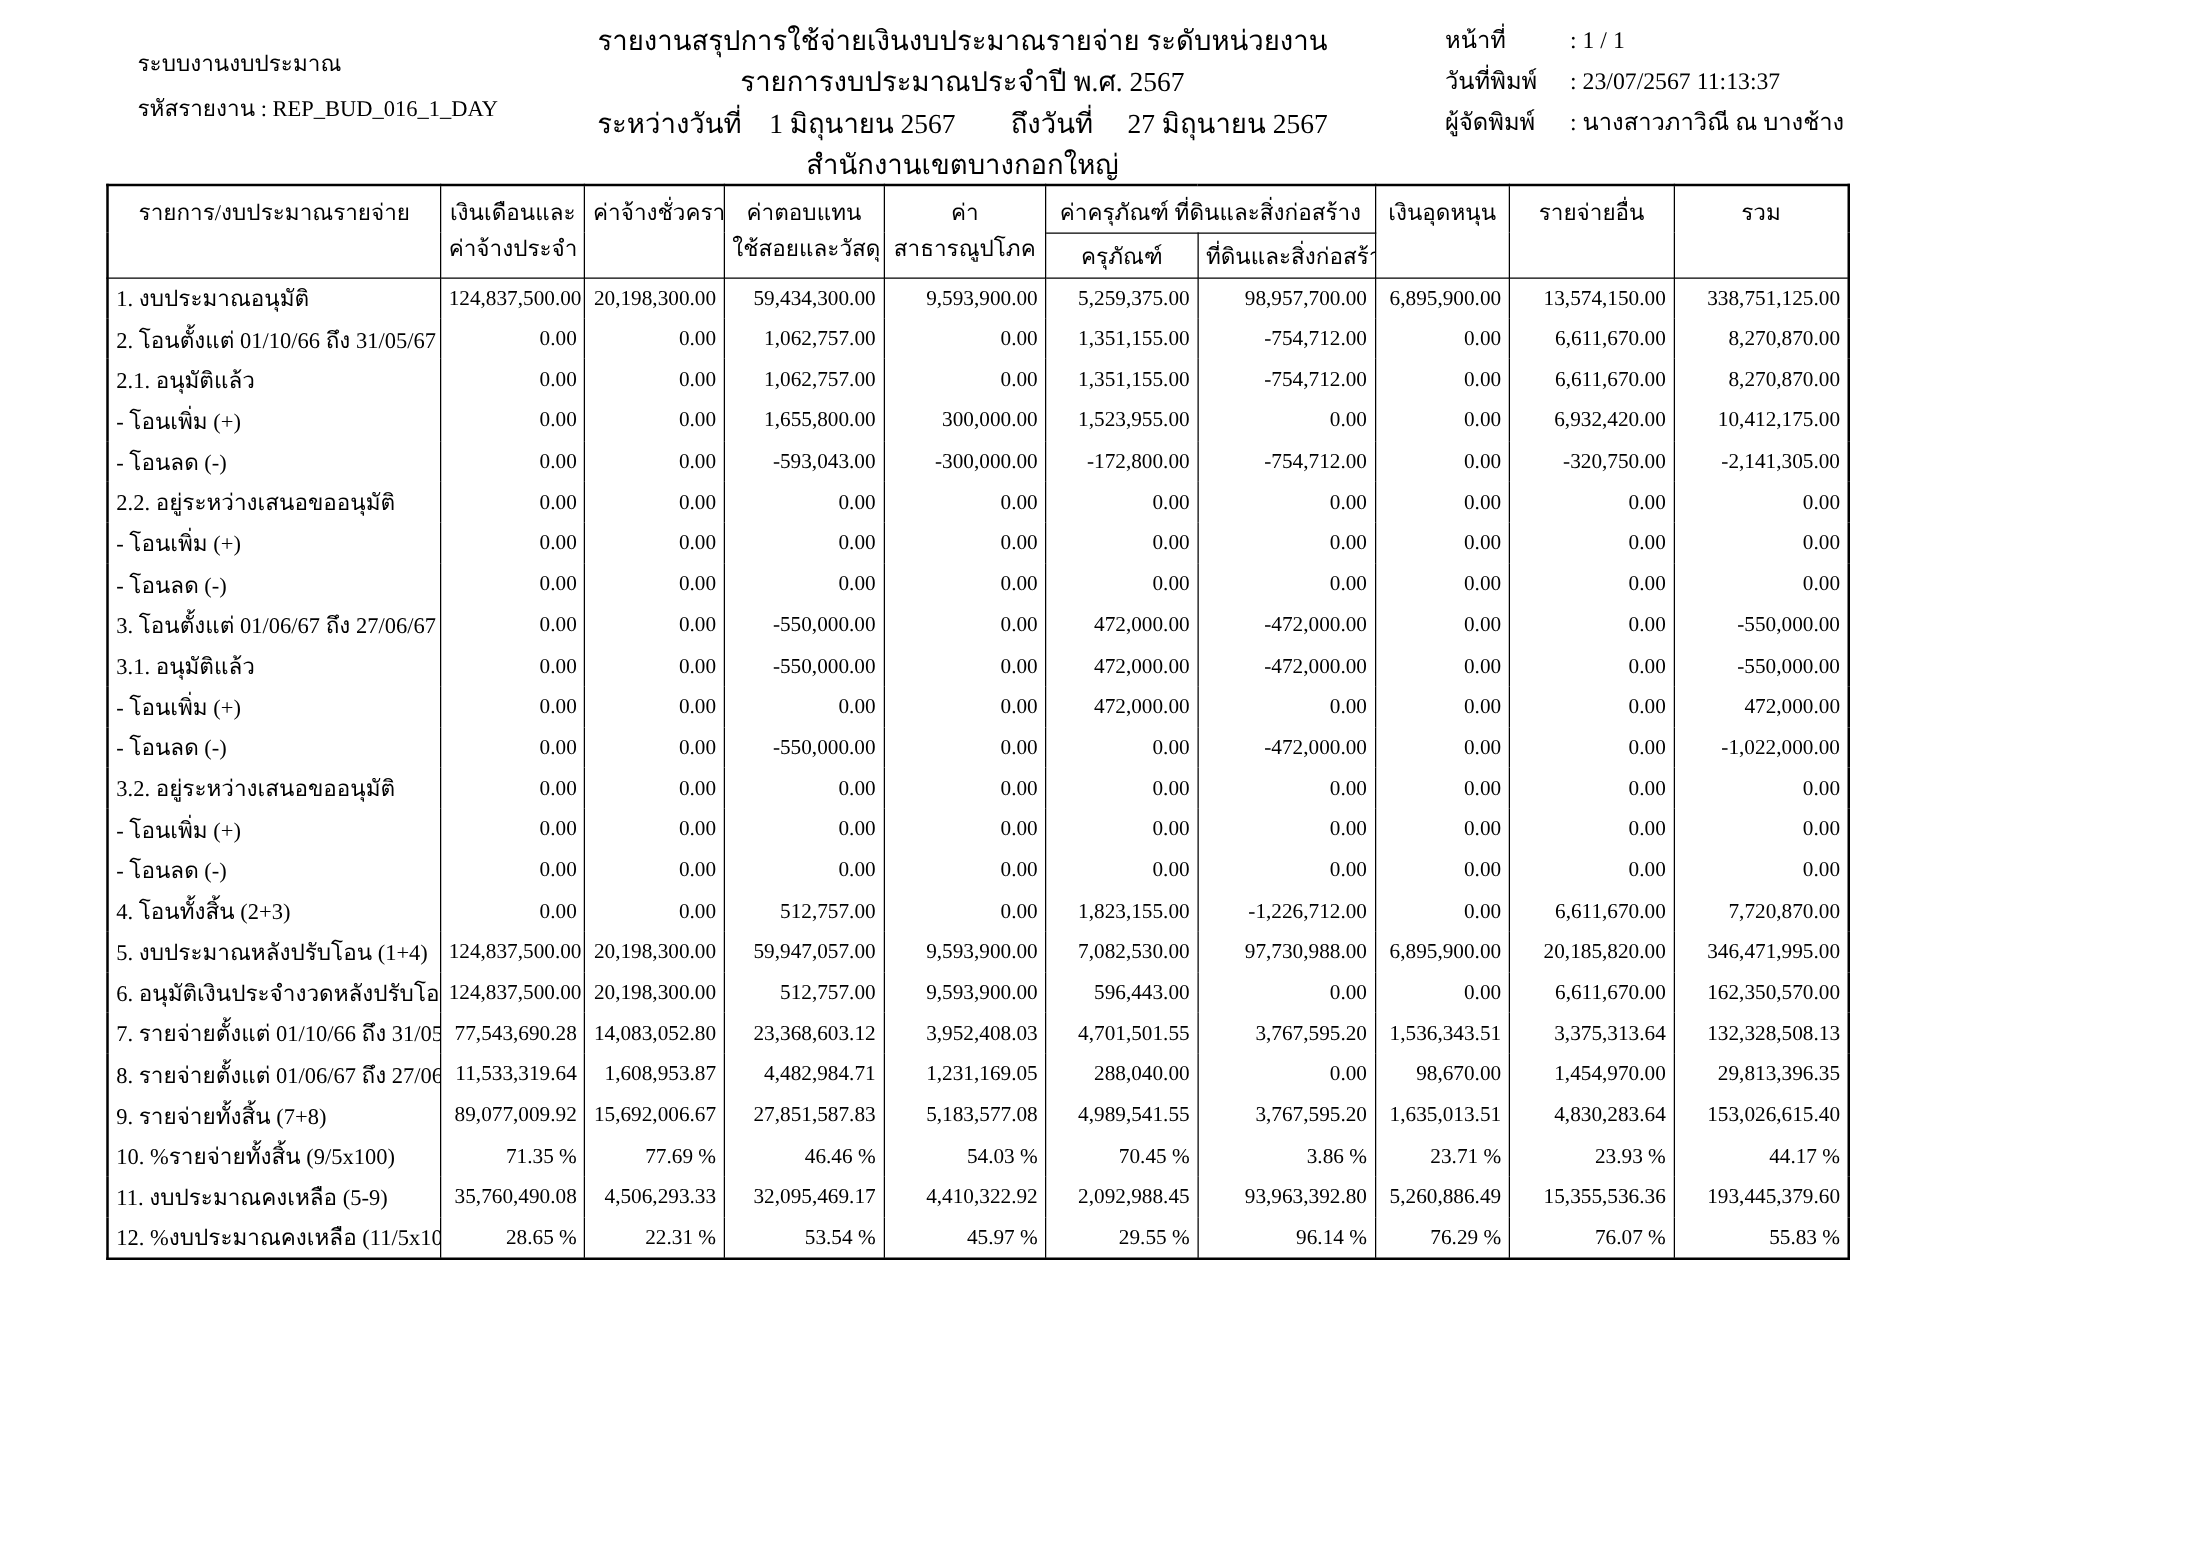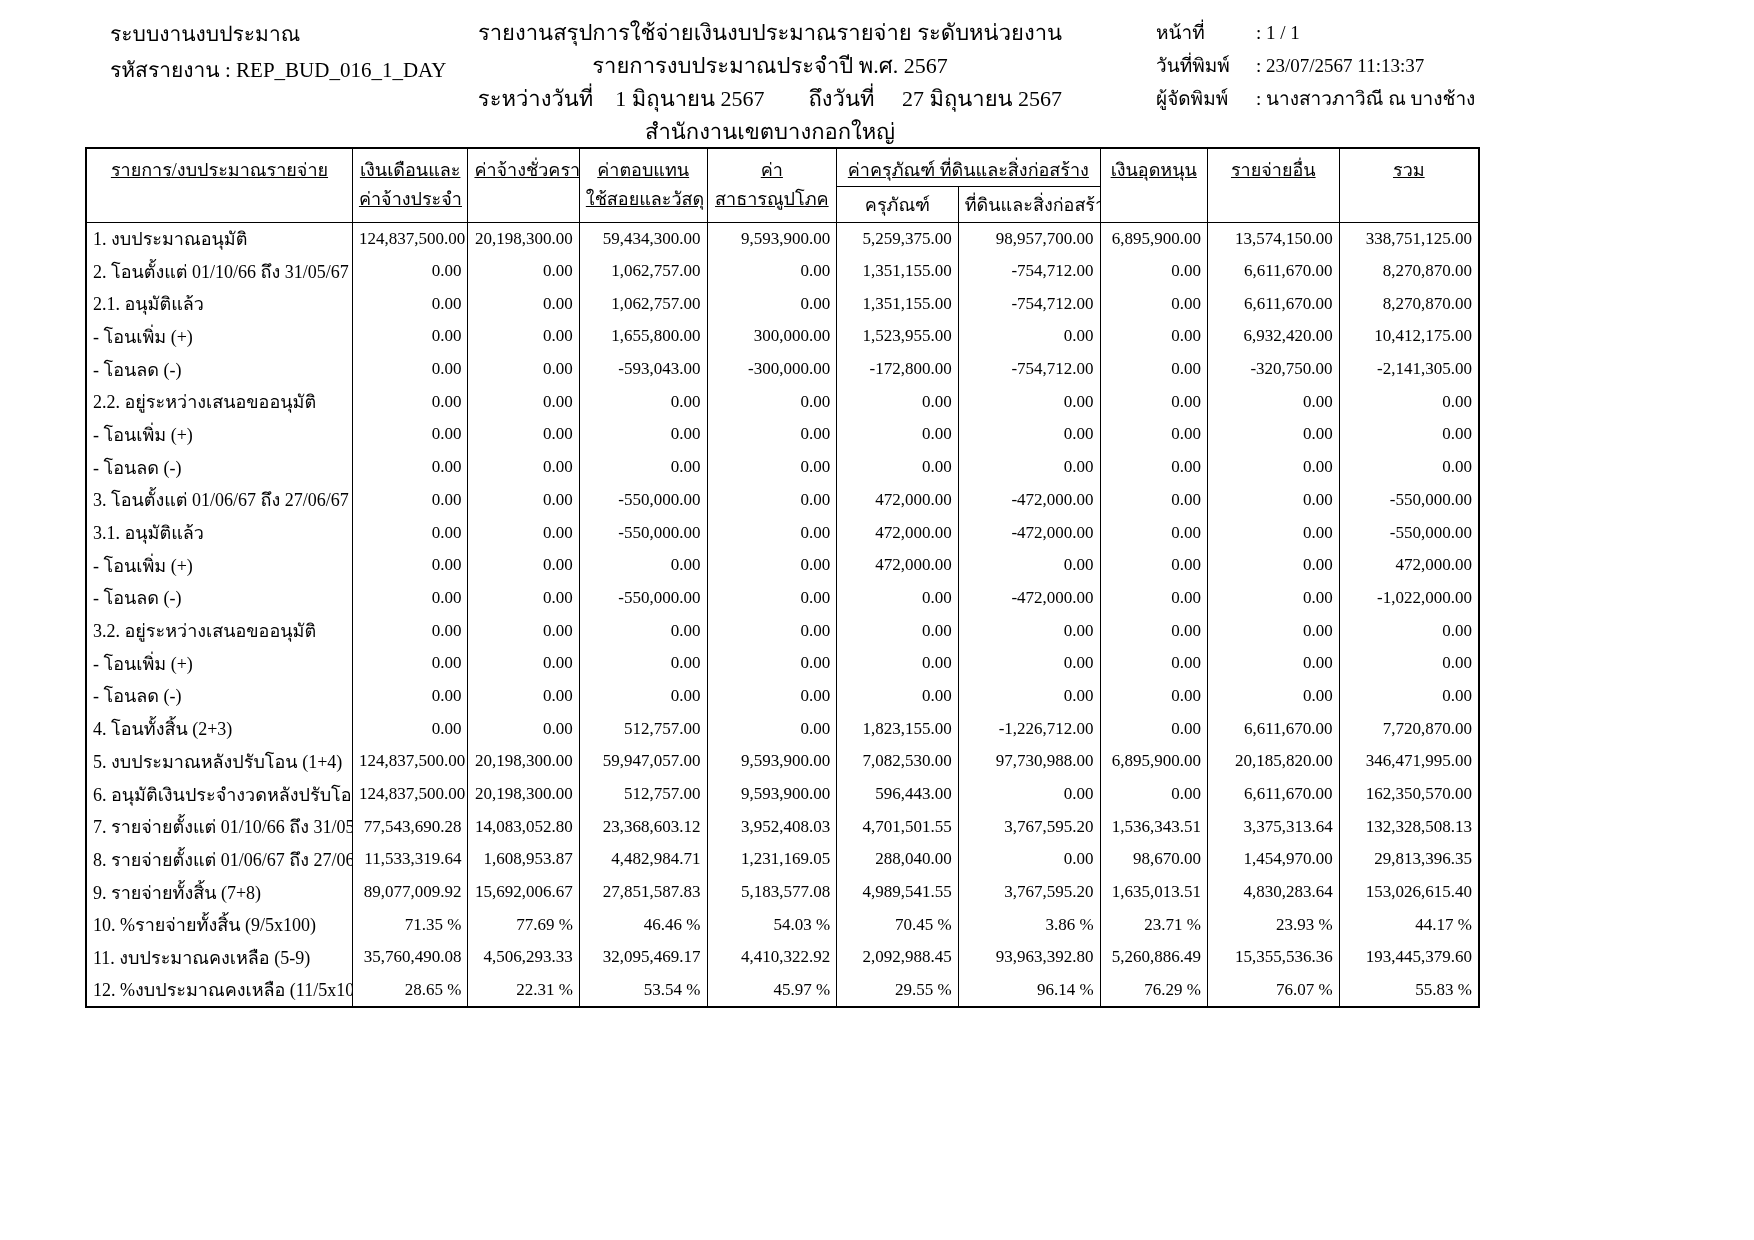--- a/index.html
+++ b/index.html
@@ -5,21 +5,21 @@
   html,body{margin:0;padding:0;background:#e8e8e8;}
   .page{
     position:relative;
     width:1754px;height:1240px;
     background:#ffffff;
     font-family:"Liberation Serif","DejaVu Serif",serif;
     color:#000;
     overflow:hidden;
   }
   
-  .hdr-left{position:absolute;left:110px;top:16px;font-size:21px;line-height:36px;white-space:nowrap;}
+  .hdr-left{position:absolute;left:110px;top:33px;font-size:18px;line-height:36px;white-space:nowrap;}
   .hdr-center{position:absolute;left:400px;top:16px;width:740px;text-align:center;font-size:22px;line-height:33px;}
   .hdr-center .daterow{display:flex;justify-content:center;gap:0;white-space:pre;}
   .hdr-right{position:absolute;left:1156px;top:16px;font-size:19px;line-height:33px;}
   .hdr-right .row{display:flex;white-space:nowrap;}
   .hdr-right .lab{width:92px;}
   .hdr-right .val{margin-left:8px;}
   
   table.rep{
     position:absolute;left:85px;top:147px;
     border-collapse:collapse;table-layout:fixed;
@@ -30,21 +30,21 @@
     border-left:1.5px solid #000;border-right:1.5px solid #000;
     padding:0 6px;overflow:hidden;white-space:nowrap;
   }
   table.rep thead th{
     border:1.5px solid #000;
     font-weight:normal;font-size:18px;
     text-align:center;vertical-align:top;
     padding-top:6px;
   }
   table.rep thead tr.sub th{vertical-align:middle;padding-top:0;}
-  table.rep thead tr.main{height:38px;text-decoration:underline;}
+  table.rep thead tr.main{height:38px;}
   table.rep thead tr.sub{height:36px;}
   table.rep tbody tr{height:32.7px;}
   table.rep tbody td{border-top:none;border-bottom:none;vertical-align:middle;}
   table.rep{border:2px solid #000;}
   td.lbl{text-align:left;font-size:18px;}
   td.num{text-align:right;}
   .ind0{padding-left:8px;margin-top:46px;}
   .ind1{padding-left:22px;margin-top:17px;}
   .ind2{padding-left:40px;}
   .hline2{display:block;}

